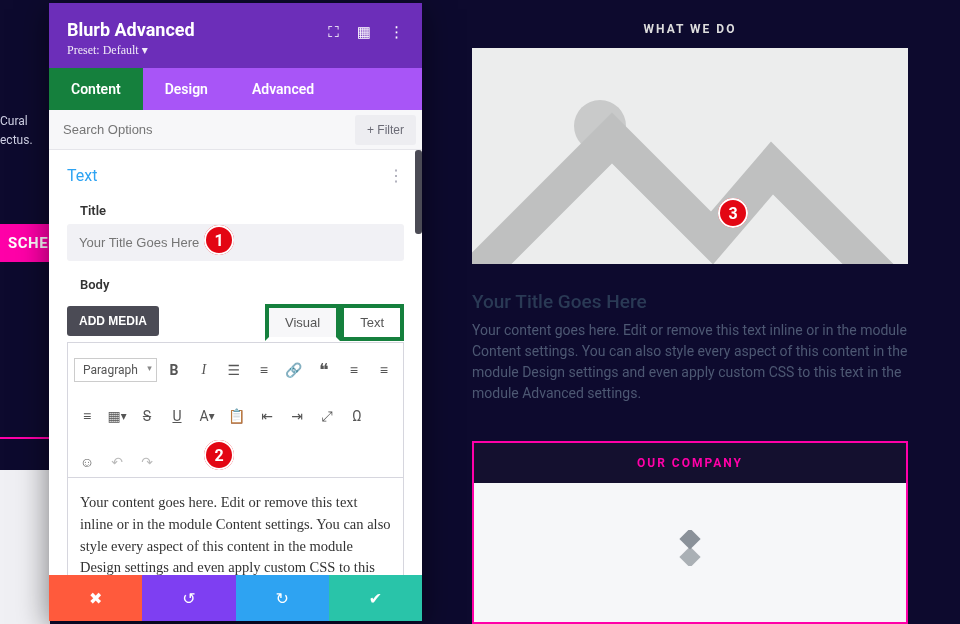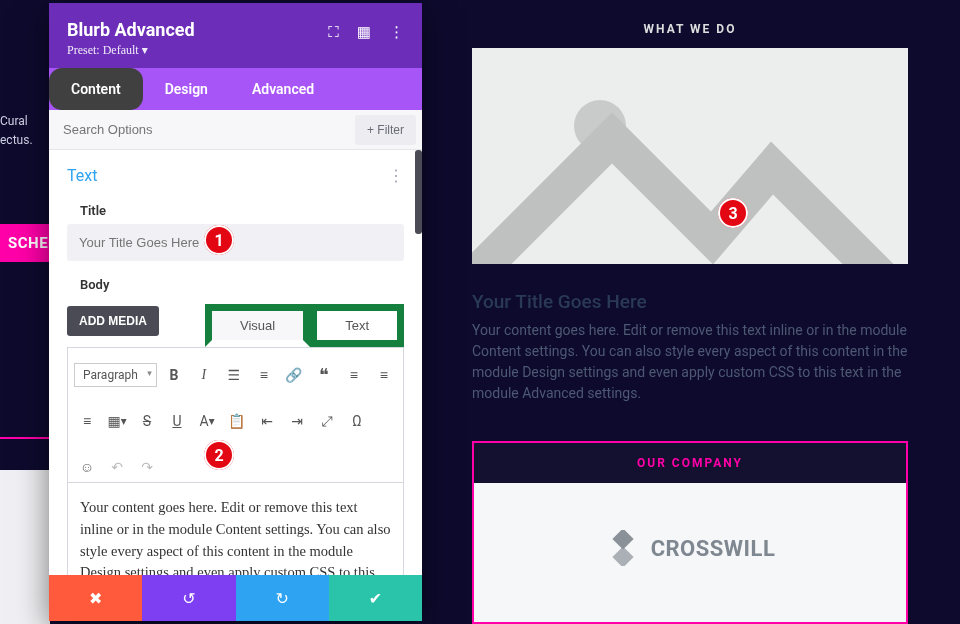--- a/index.html
+++ b/index.html
@@ -30,37 +30,37 @@
   
   .panel { position: absolute; left: 49px; top: 3px; width: 373px; height: 618px; background: #fff; box-shadow: 0 6px 30px rgba(0,0,0,0.5); display:flex; flex-direction:column; }
   .panel-head { background: #6c2eb9; color: #fff; padding: 16px 18px 10px; display:flex; justify-content:space-between; align-items:flex-start; }
   .panel-title { font-size: 18px; font-weight: 700; }
   .panel-preset { font-size: 12px; opacity: 0.9; margin-top: 3px; cursor:pointer;font-family:Liberation Serif, serif; }
   .panel-head-icons { display:flex; gap:18px; align-items:center; padding-top:4px; }
   .panel-head-icons span { cursor:pointer; font-size:15px; }
 
   .tabs { display:flex; background:#a855f7; color:#fff; font-size:14px; font-weight:600; }
   .tab { padding: 13px 22px; cursor:pointer; }
-  .tab.active { background:#404040;border-radius:13px; }
+  .tab.active { background:#15803d; }
 
   .search-row { display:flex; align-items:center; justify-content:space-between; background:#f7f7f9; border-bottom:1px solid #e5e5ea; }
   .search-input { flex:1; border:none; background:transparent; padding:12px 14px; font-size:13px; color:#777; outline:none; }
   .filter-btn { padding:8px 12px; margin:2px 6px; font-size:12px; color:#6b6b76; background:#ededf1; border:none; border-radius:3px; cursor:pointer; }
 
   .section { padding: 12px 18px 0; flex:1; overflow:hidden; position:relative; }
   .section-head { display:flex; justify-content:space-between; align-items:center; color:#2ea3f2; font-size:16px; padding:4px 0 12px; }
   .section-head .more { color:#a5a5b3; cursor:pointer; font-size:16px; }
   .scrollbar-stub { position:absolute; right:0; top:0; width:7px; height:84px; background:#4b4b55; border-radius:3px; }
 
   .field-label { font-size:13px; font-weight:600; color:#333; margin: 6px 13px; }
   .title-input { width:100%; background:#f1f1f5; border:none; padding:11px 12px; font-size:13px; color:#777; border-radius:3px; outline:none; }
 
   .add-media { background:#4b4b55; color:#fff; border:none; padding:8px 12px; font-size:12px; font-weight:700; border-radius:3px; margin-top:8px; cursor:pointer; }
   .editor-tabs { float:right; margin-top:6px; }
-  .editor-tabs button { background:#fff; border:7px solid #15803d; padding:7px 28px; font-size:13px; color:#555; cursor:pointer; }
+  .editor-tabs button { background:#fff; border:4px solid #15803d; padding:7px 16px; font-size:13px; color:#555; cursor:pointer; }
   .editor-tabs button.active { border-bottom-color:#fff; background:#f7f7f9; }
 
   .toolbar { clear:both; border:1px solid #d6d6de; border-bottom:none; margin-top:6px; padding:14px 6px 2px; display:flex; flex-wrap:wrap; gap:20px 4px; align-items:center; }
   .tb { width:26px; height:26px; display:flex; align-items:center; justify-content:center; color:#555; cursor:pointer; font-size:14px; border-radius:2px; }
   .para-select { border:1px solid #ccc; font-size:12px; padding:4px 18px 4px 8px; color:#555; background:#fff; cursor:pointer; position:relative; }
   .para-select::after { content:"▾"; position:absolute; right:4px; font-size:9px; color:#888; }
 
   .editor-body { border:1px solid #d6d6de; padding:14px 12px 30px; font-family: Georgia, serif; font-size:14.5px; color:#333; line-height:1.5; min-height:130px; }
 
   .panel-actions { display:flex; height:46px; }
@@ -96,21 +96,20 @@
 
 <div class="company-box">
   <div class="company-head">OUR COMPANY</div>
   <div class="company-logo">
     <svg viewBox="0 0 48 48">
       <g fill="#8a9199">
         <rect x="14" y="2" width="20" height="20" transform="rotate(45 24 12)"></rect>
         <rect x="14" y="26" width="20" height="20" transform="rotate(45 24 36)" opacity="0.7"></rect>
       </g>
     </svg>
-    <span>CROSSWILL</span>
   </div>
 </div>
 
 <div class="panel">
   <div class="panel-head">
     <div>
       <div class="panel-title">Blurb Advanced</div>
       <div class="panel-preset">Preset: Default ▾</div>
     </div>
     <div class="panel-head-icons">

